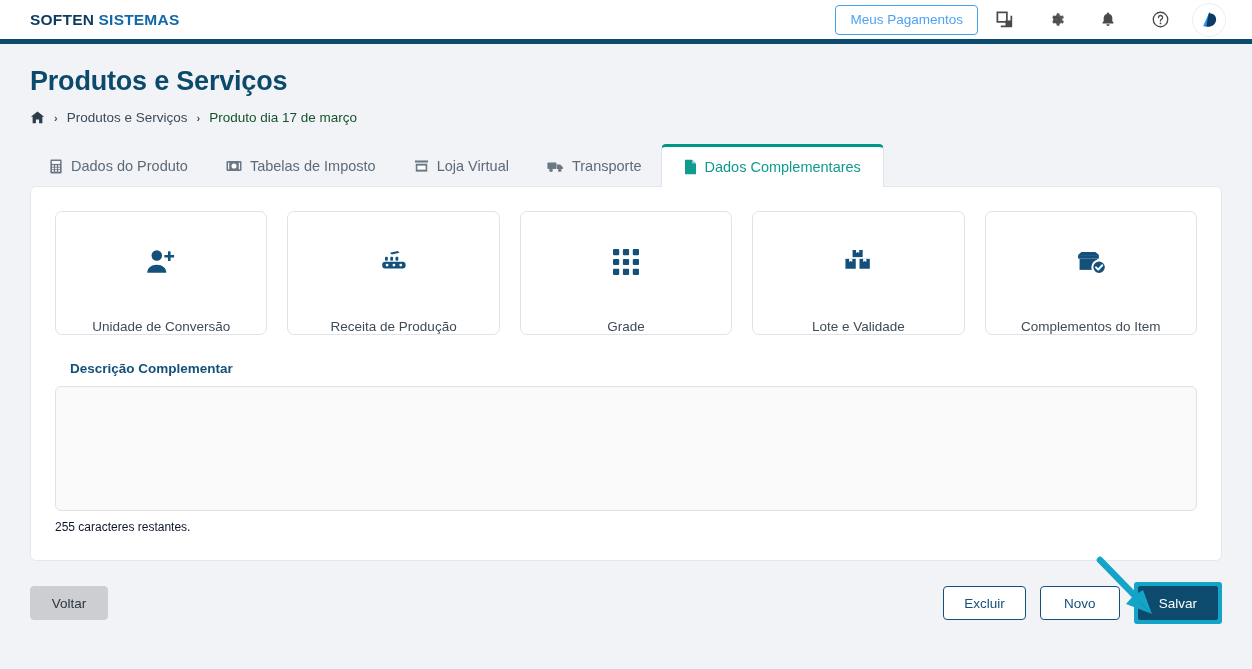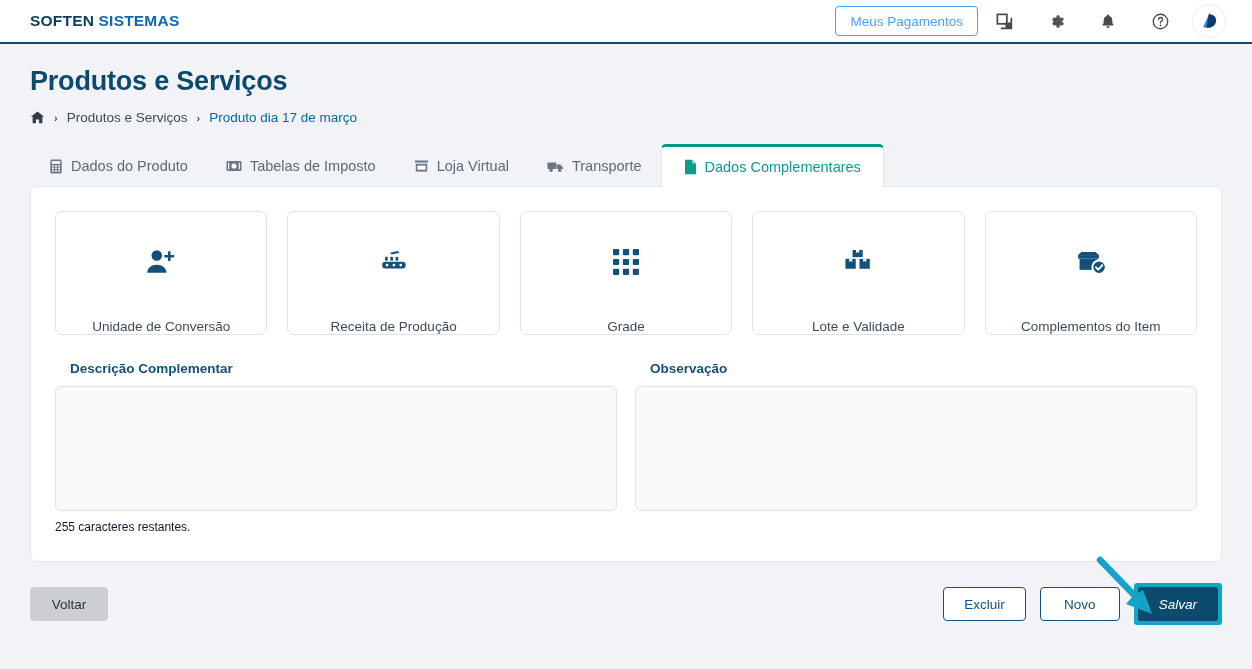--- a/index.html
+++ b/index.html
@@ -8,21 +8,21 @@
     background: #f1f3f7;
     font-family: "Liberation Sans", sans-serif;
     overflow: hidden;
   }
 
   
   .topbar {
     position: relative;
     height: 44px;
     background: #ffffff;
-    border-bottom: 2px solid #0c4a6e;
+    border-bottom: 5px solid #0c4a6e;
     display: flex;
     align-items: center;
   }
   .brand {
     margin-left: 30px;
     font-size: 15.5px;
     font-weight: bold;
     letter-spacing: .2px;
     color: #0c3b5e;
     white-space: nowrap;
@@ -76,21 +76,21 @@
   .breadcrumb {
     margin-top: 13px;
     display: flex;
     align-items: center;
     gap: 9px;
     font-size: 13.5px;
   }
   .bc-home { color: #2f3d4a; display: flex; align-items: center; cursor: pointer; }
   .bc-sep { color: #43525f; font-size: 11px; font-weight: bold; }
   .bc-link { color: #3c4a57; cursor: pointer; }
-  .bc-current { color: #0369a1; }
+  .bc-current { color: #14532d; }
 
   
   .tabs {
     margin: 18px 0 0 30px;
     display: flex;
     align-items: flex-end;
     height: 43px;
     position: relative;
     z-index: 3;
   }
@@ -219,21 +219,20 @@
     background: #13a4c7;
     border-radius: 3px;
     display: inline-flex;
   }
   .btn-save {
     background: #0d4b6e;
     border: 1px solid #0d4b6e;
     color: #fff;
     min-width: 74px;
     border-radius: 2px;
-    font-style: italic;
   }
 
   
   .arrow-layer {
     position: absolute;
     left: 0; top: 0;
     width: 1252px; height: 669px;
     pointer-events: none;
     z-index: 9;
   }
@@ -450,25 +449,20 @@
     </div>
   </div>
 
   <div class="fields">
     <div class="field">
       <label class="field-label">Descrição Complementar</label>
       <textarea placeholder="" style=""></textarea>
       <div class="counter">255 caracteres restantes.</div>
     </div>
 
-    <div class="field">
-      <label class="field-label">Observação</label>
-      <textarea placeholder="" style=""></textarea>
-      <div class="spacer-right"></div>
-    </div>
   </div>
 </div>
 
 <div class="footer">
   <button class="btn btn-voltar">Voltar</button>
 
   <div class="footer-right">
     <button class="btn btn-outline">Excluir</button>
     <button class="btn btn-outline">Novo</button>
     <span class="save-wrap">

